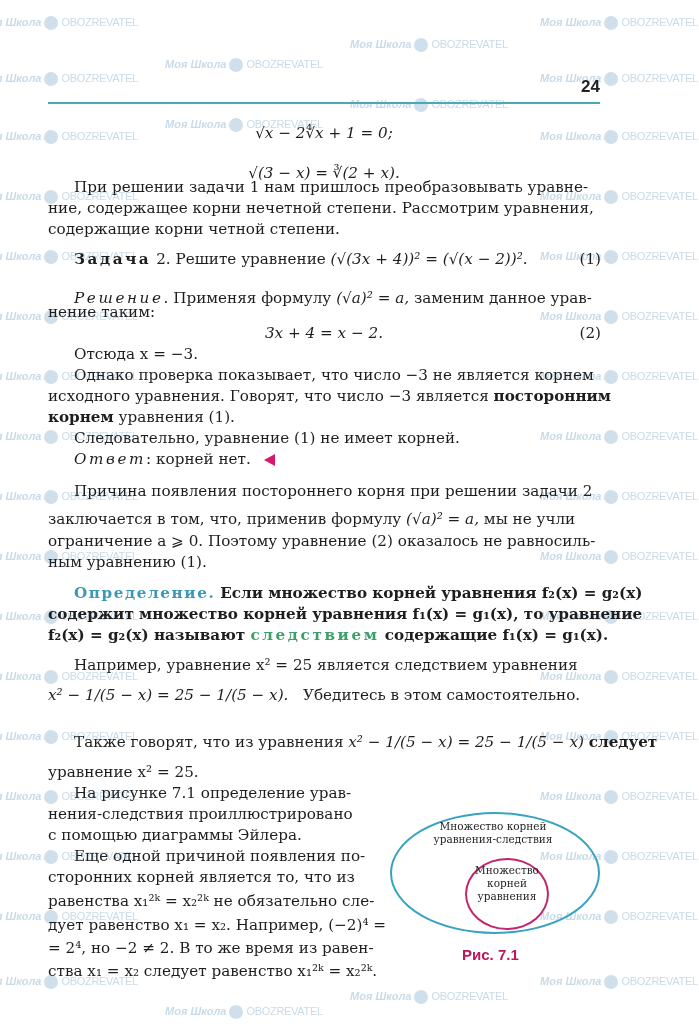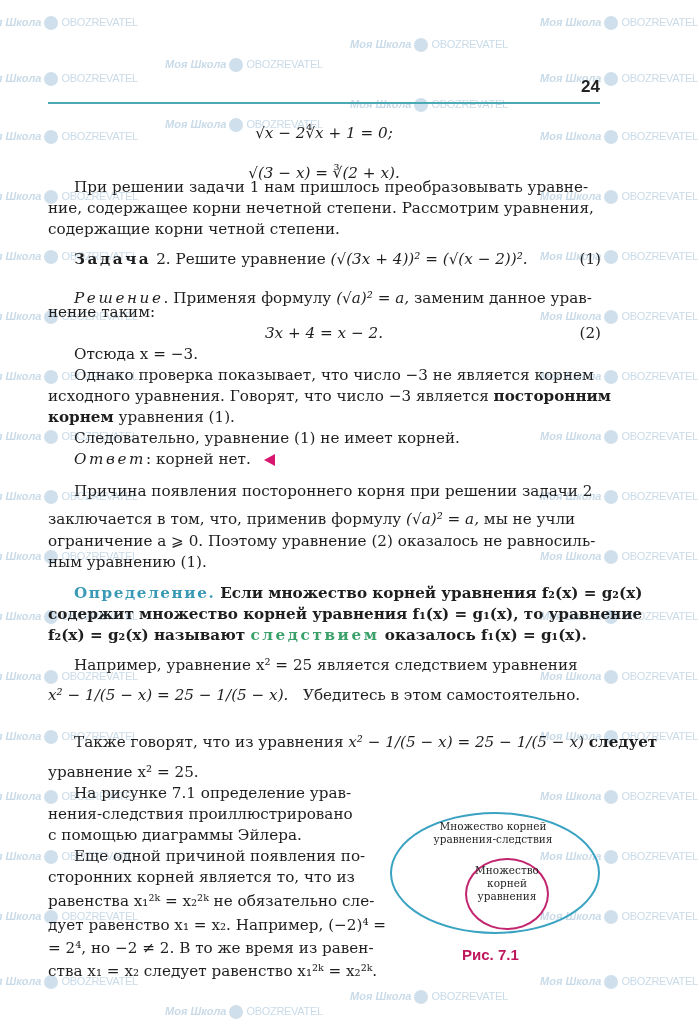--- a/index.html
+++ b/index.html
@@ -149,21 +149,21 @@
 <div class="line full" style="top:553px;">ным уравнению (1).</div>
 
 <div class="line indent" style="top:584px;">
   <span class="blue-def">Определение.</span>
   <span class="bold">Если множество корней уравнения f₂(x) = g₂(x)</span>
 </div>
 <div class="line full bold" style="top:605px;">содержит множество корней уравнения f₁(x) = g₁(x), то уравнение</div>
 <div class="line full bold" style="top:626px;">
   <span>f₂(x) = g₂(x) называют</span>
   <span class="green">следствием</span>
-  <span>оказалось f₁(x) = g₁(x).</span>
+  <span>содержащие f₁(x) = g₁(x).</span>
 </div>
 
 <div class="line indent" style="top:656px;">Например, уравнение x² = 25 является следствием уравнения</div>
 <div class="line full" style="top:686px;">
   <span class="math">x² − 1/(5 − x) = 25 − 1/(5 − x).</span>&nbsp;&nbsp;
   <span>Убедитесь в этом самостоятельно.</span>
 </div>
 <div class="line indent" style="top:733px;">
   <span>Также говорят, что из уравнения</span>
   <span class="math">x² − 1/(5 − x) = 25 − 1/(5 − x)</span>

